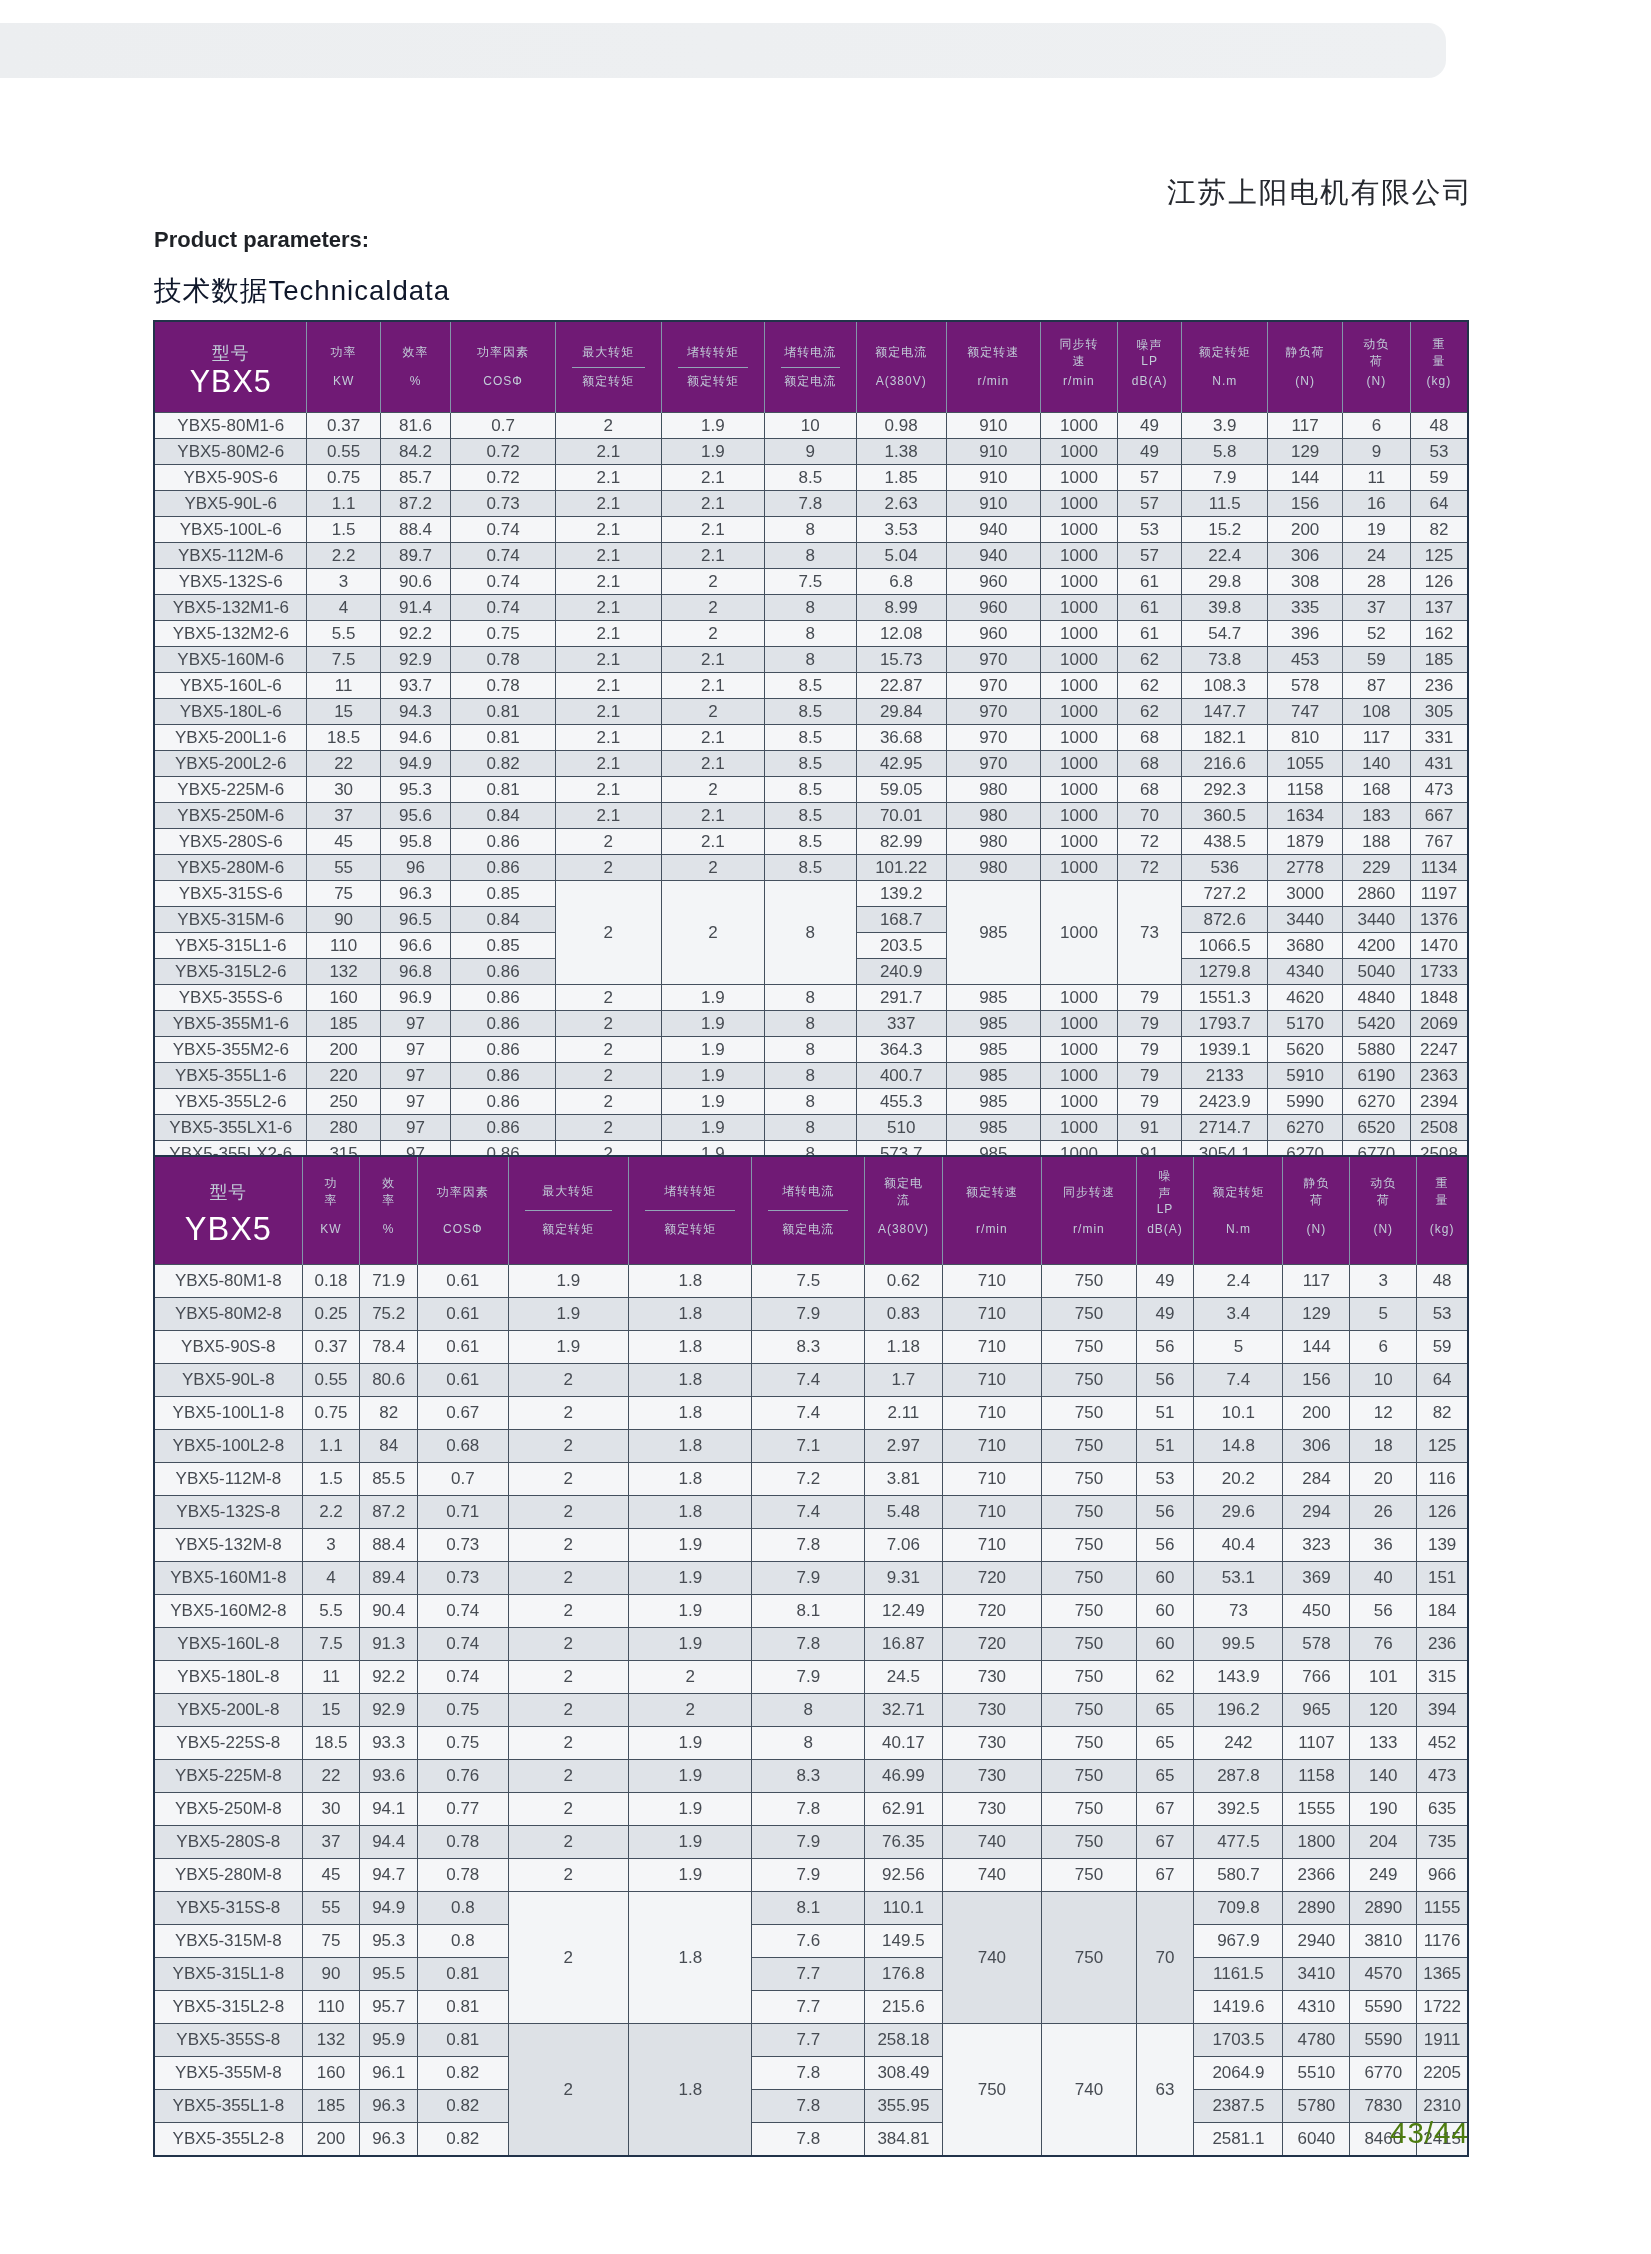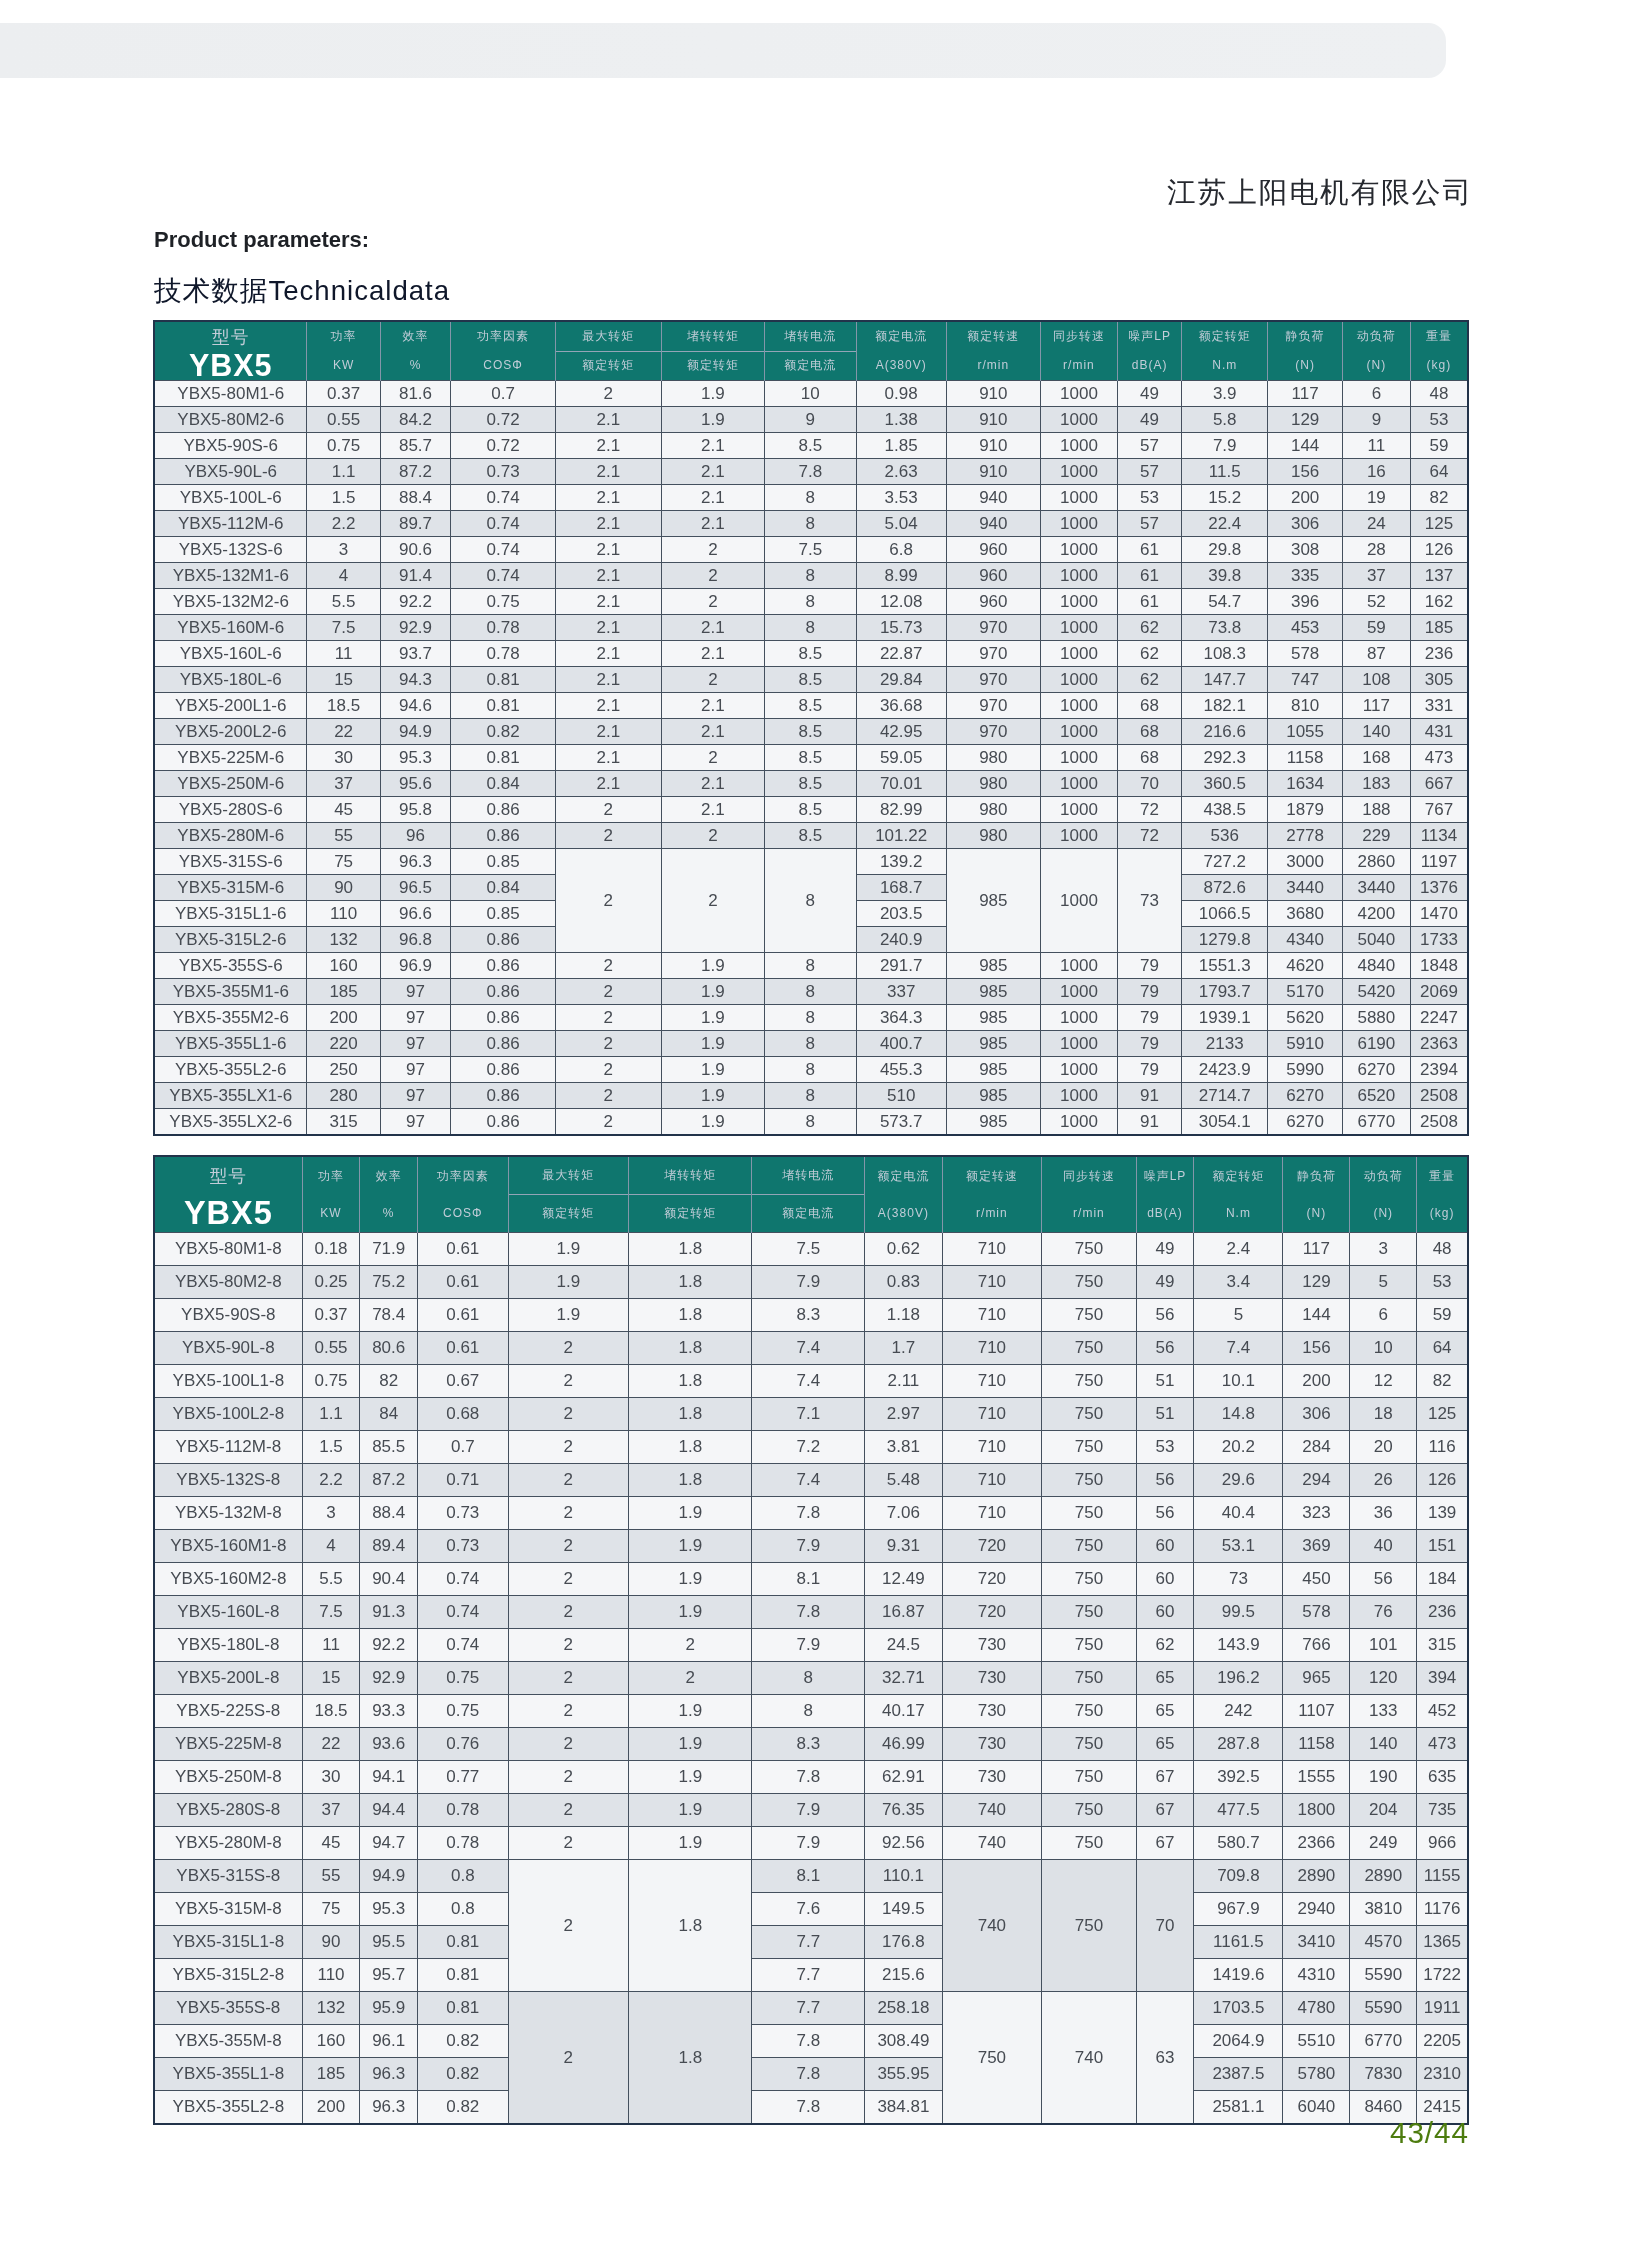--- a/index.html
+++ b/index.html
@@ -23,30 +23,30 @@
     position:absolute;left:154px;top:272px;font-size:27.6px;color:#0f172a;letter-spacing:1px;
   }
   .tbl-wrap{position:absolute;left:153px;width:1316px;}
   .t1{top:320px;}
   .t2{top:1155px;}
   table.spec{
     border-collapse:collapse;table-layout:fixed;width:100%;
     border:2px solid #22334a;
   }
   table.spec th{
-    background:#0f766e;color:#c2cdd8;font-weight:normal;padding:0;
-    border-left:1px solid #8396a9;vertical-align:middle;text-align:right;
+    background:#701a75;color:#c2cdd8;font-weight:normal;padding:16px;
+    border-left:1px solid #8396a9;vertical-align:middle;
   }
   table.spec th:first-child{border-left:none;}
   .h-line{display:flex;align-items:center;justify-content:center;font-size:12px;letter-spacing:1px;}
   .t1 .h-line{height:28.6px;}
   .t2 .h-line{height:37px;}
   .h-sep{border-top:1px solid #93a5b7;width:100%;height:0;}
   .h-model-label{font-size:17.7px;}
-  .h-model-series{font-weight:bold;color:#ffffff;letter-spacing:1px;}
+  .h-model-series{font-weight:normal;color:#ffffff;letter-spacing:1px;}
   .t1 .h-model-series{font-size:30.5px;}
   .t2 .h-model-series{font-size:32.5px;}
   table.spec td{
     border:1px solid #44505e;text-align:center;font-size:17px;color:#464b52;
     padding:0;overflow:hidden;white-space:nowrap;
   }
   .t1 td{height:25px;}
   .t2 td{height:32px;}
   tr.odd td{background:#f5f6f8;}
   tr.even td{background:#dfe3e8;}

